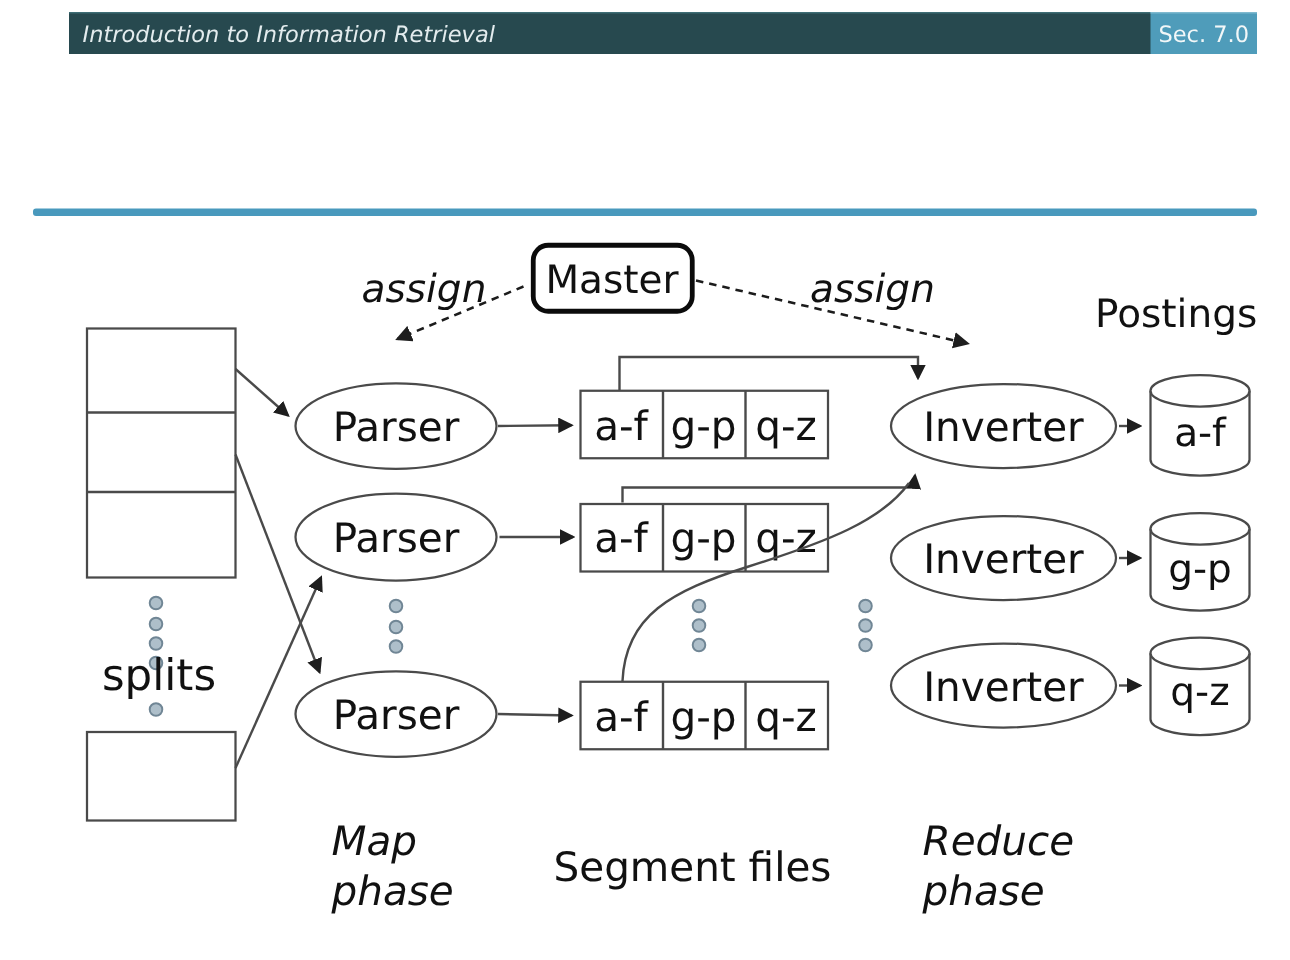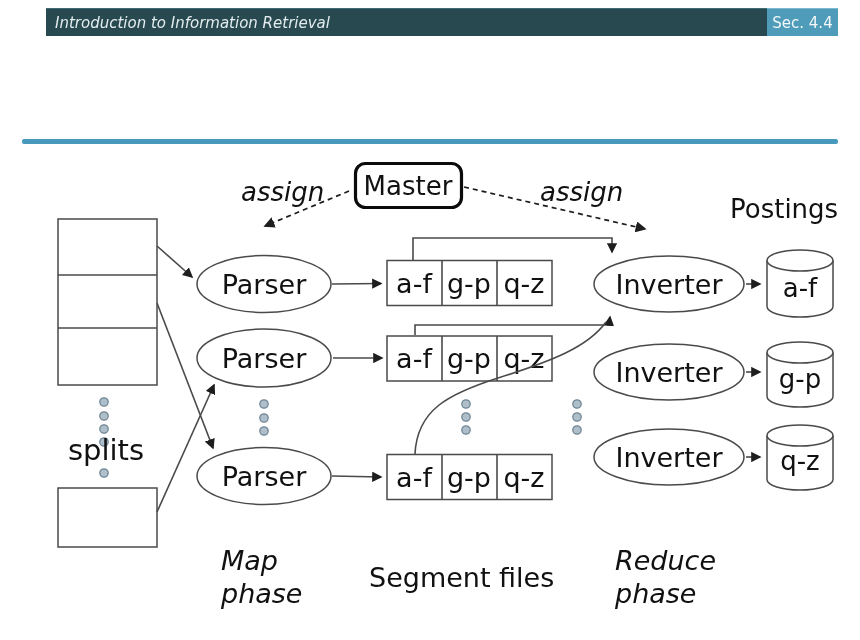--- a/index.html
+++ b/index.html
@@ -44,21 +44,21 @@
   svg .it{font-style:italic;}
   svg .mid{text-anchor:middle;}
   svg .master-box{fill:#ffffff;stroke:#0b0b0b;stroke-width:3.2;}
 </style>
 </head>
 <body>
 
 <div class="header-bar">
   <span class="header-title">Introduction to Information Retrieval</span>
 </div>
-<div class="section-badge">Sec. 4.4</div>
+<div class="section-badge">Sec. 7.0</div>
 <div class="divider"></div>
 
 <svg class="diagram" width="860" height="640" viewBox="0 0 860 640">
   <defs>
     <marker id="arr" viewBox="0 0 10 10" refX="8.5" refY="5" markerWidth="6.5" markerHeight="6.5" orient="auto-start-reverse">
       <path d="M0,0 L10,5 L0,10 Z" fill="#1e1e1e"></path>
     </marker>
   </defs>
 
   <g>

